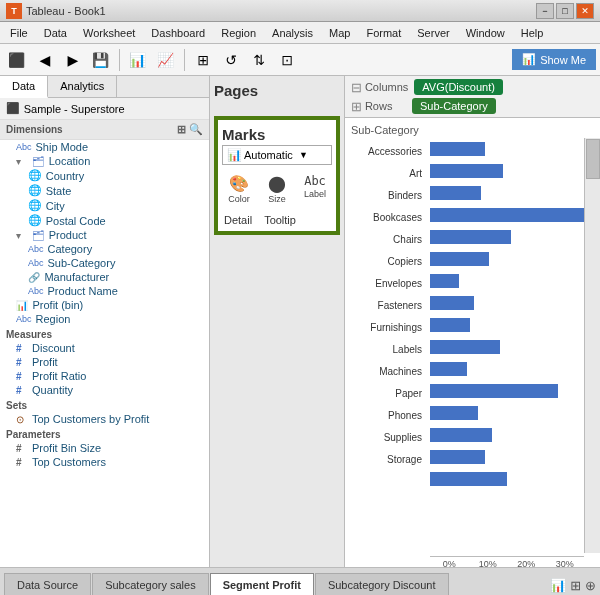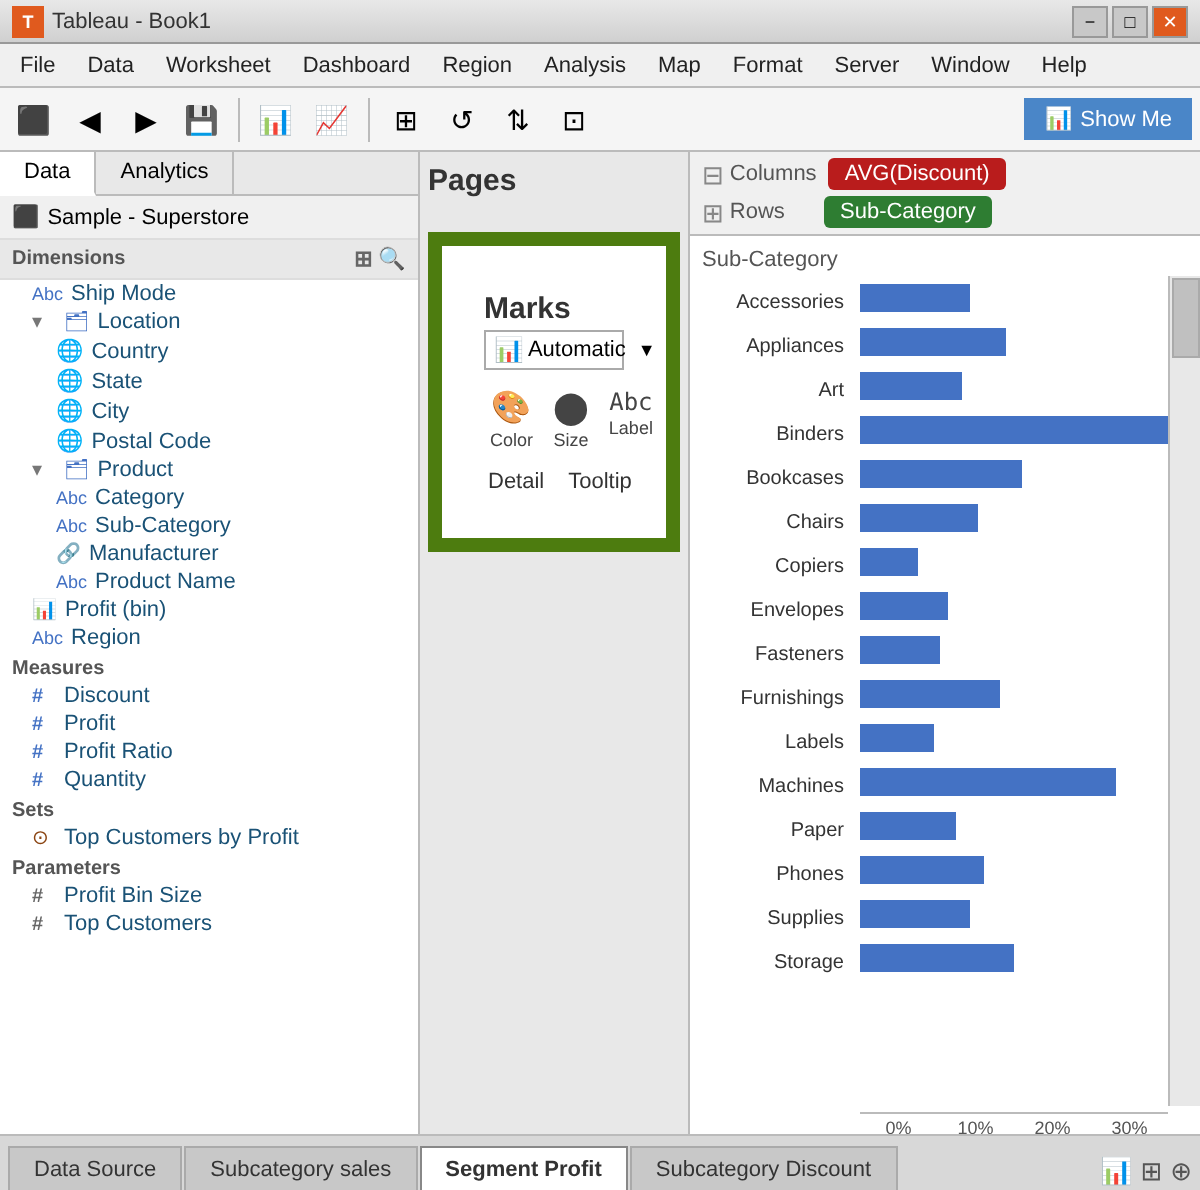--- a/index.html
+++ b/index.html
@@ -130,21 +130,21 @@
       flex-direction: column;
       padding: 4px;
       gap: 6px;
     }
     .panel-section-title {
       font-size: 15px; font-weight: bold; color: #333;
       padding: 2px 0;
     }
     .pages-area { min-height: 30px; }
     .filters-area { min-height: 40px; }
-    .marks-area { background: white; border: 7px solid #4d7c0f; padding: 21px; }
+    .marks-area { background: white; border: 4px solid #4d7c0f; padding: 4px; }
     .marks-dropdown {
       display: flex; align-items: center; gap: 2px;
       background: white; border: 1px solid #aaa;
       padding: 2px 4px;
       font-size: 11px; cursor: pointer;
       margin-bottom: 6px;
     }
     .marks-icons-row {
       display: flex; gap: 4px;
       margin-bottom: 6px;
@@ -180,21 +180,21 @@
       gap: 3px;
     }
     .shelf-row {
       display: flex; align-items: center; gap: 6px;
     }
     .shelf-label {
       font-size: 11px; color: #555; min-width: 55px;
       display: flex; align-items: center; gap: 3px;
     }
     .shelf-pill {
-      background: #b91c1c;
+      background: #15803d;
       color: white;
       padding: 2px 8px;
       font-size: 11px;
       border-radius: 3px;
       cursor: pointer;
     }
     .shelf-pill.green { background: #2E7D32; }
 
     
     .chart-area {
@@ -512,21 +512,20 @@
         </div>
         <div class="shelf-pill green">Sub-Category</div>
       </div>
     </div>
 
     <div class="chart-area">
       <div class="chart-title">Sub-Category</div>
       <div class="chart-inner">
         <div class="chart-labels" id="chart-labels">
             <div class="chart-label-row">Accessories</div>
-            <div class="chart-label-row">Appliances</div>
             <div class="chart-label-row">Art</div>
             <div class="chart-label-row">Binders</div>
             <div class="chart-label-row">Bookcases</div>
             <div class="chart-label-row">Chairs</div>
             <div class="chart-label-row">Copiers</div>
             <div class="chart-label-row">Envelopes</div>
             <div class="chart-label-row">Fasteners</div>
             <div class="chart-label-row">Furnishings</div>
             <div class="chart-label-row">Labels</div>
             <div class="chart-label-row">Machines</div>

